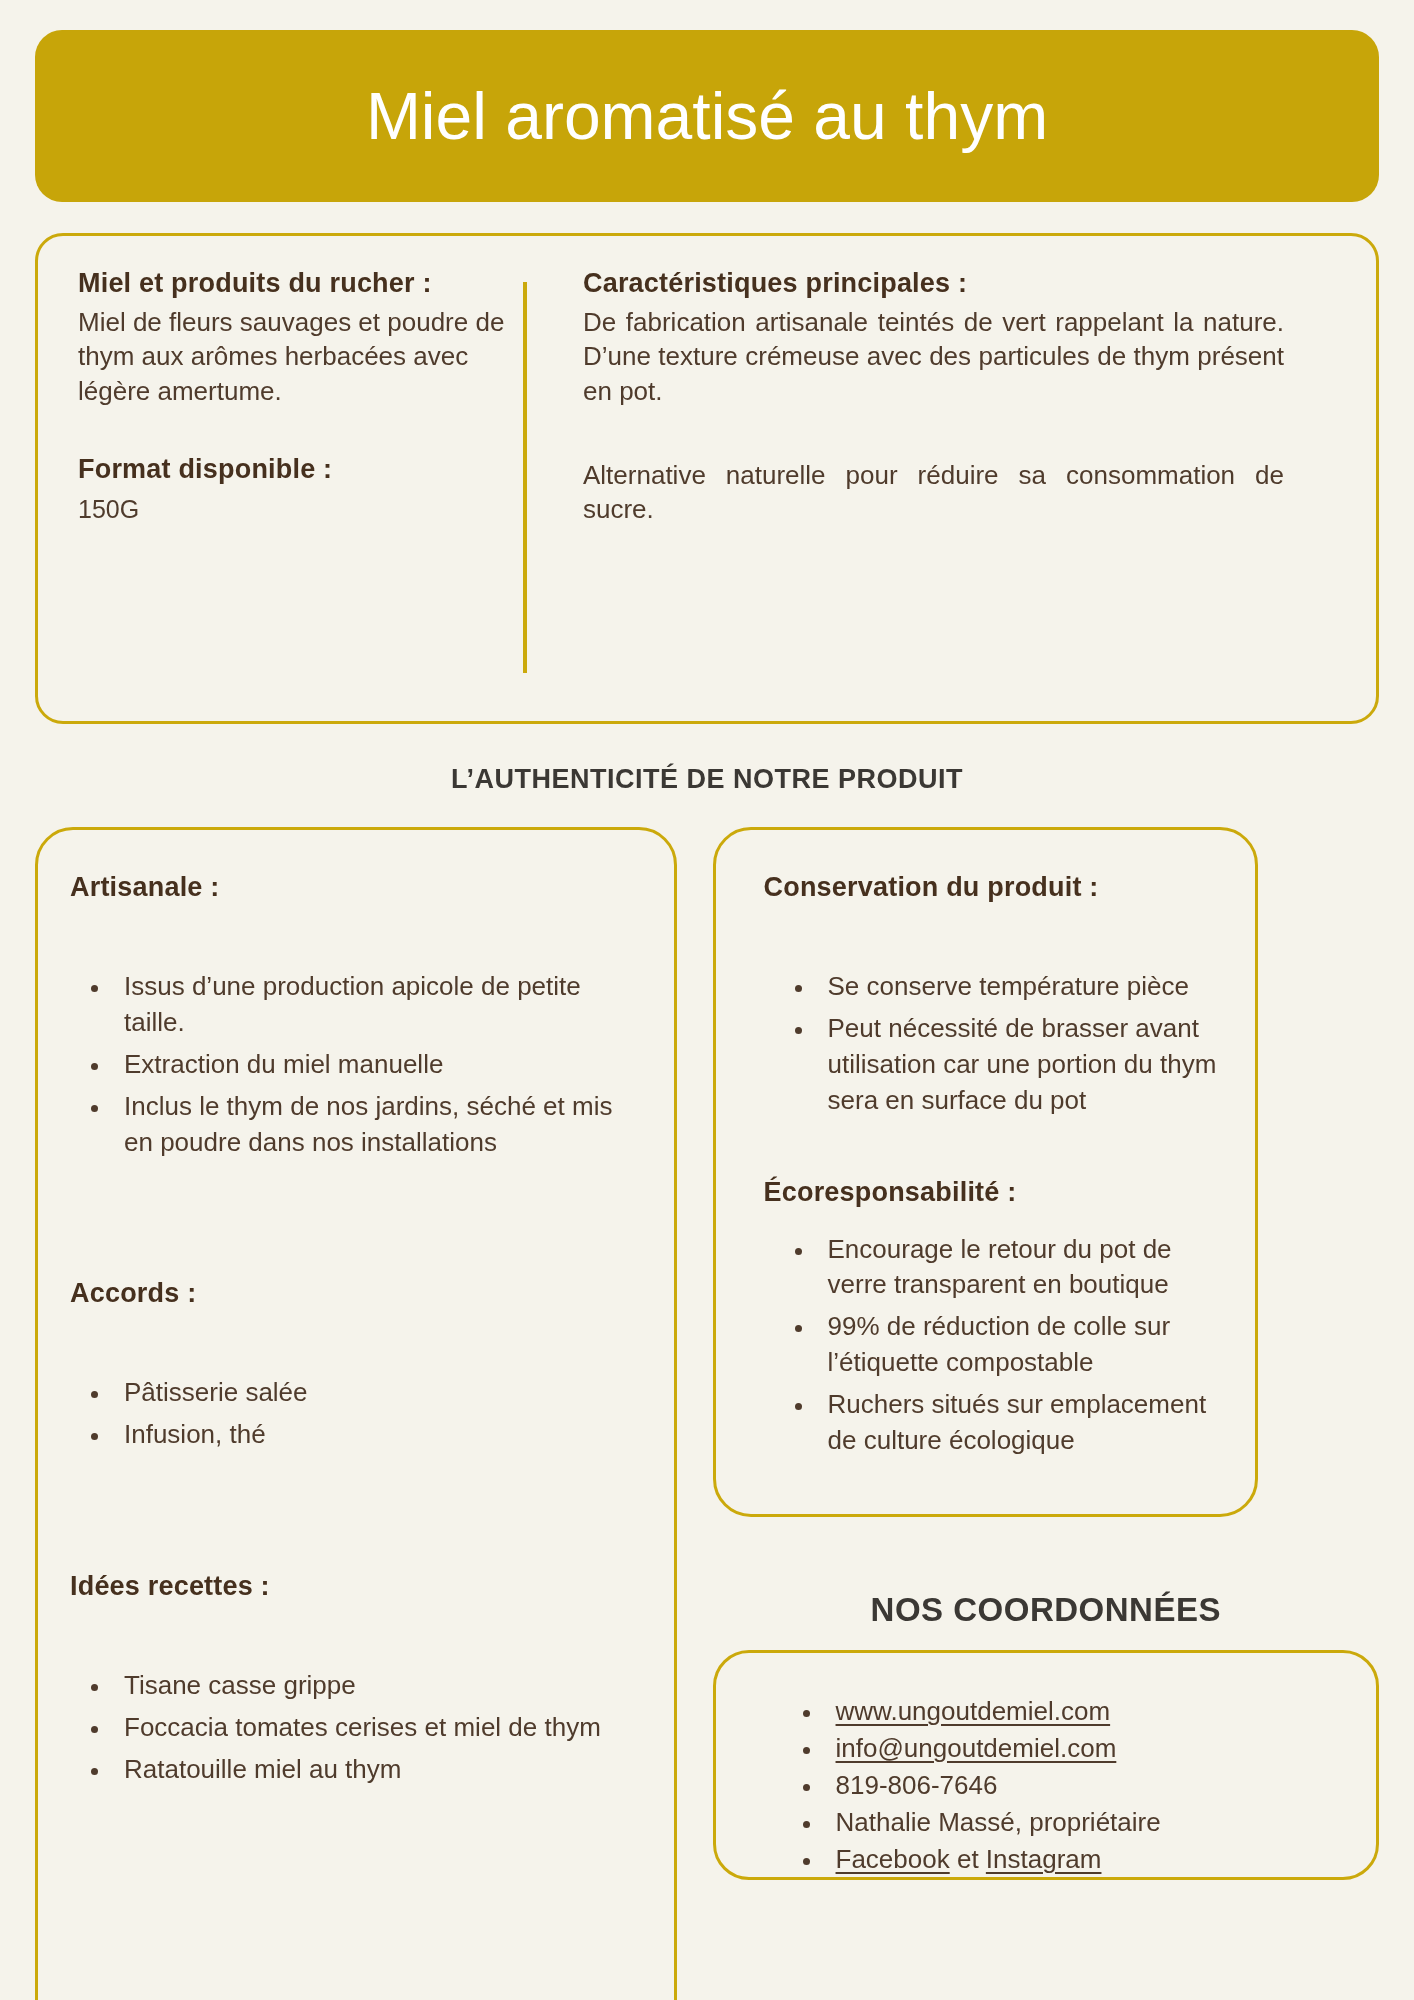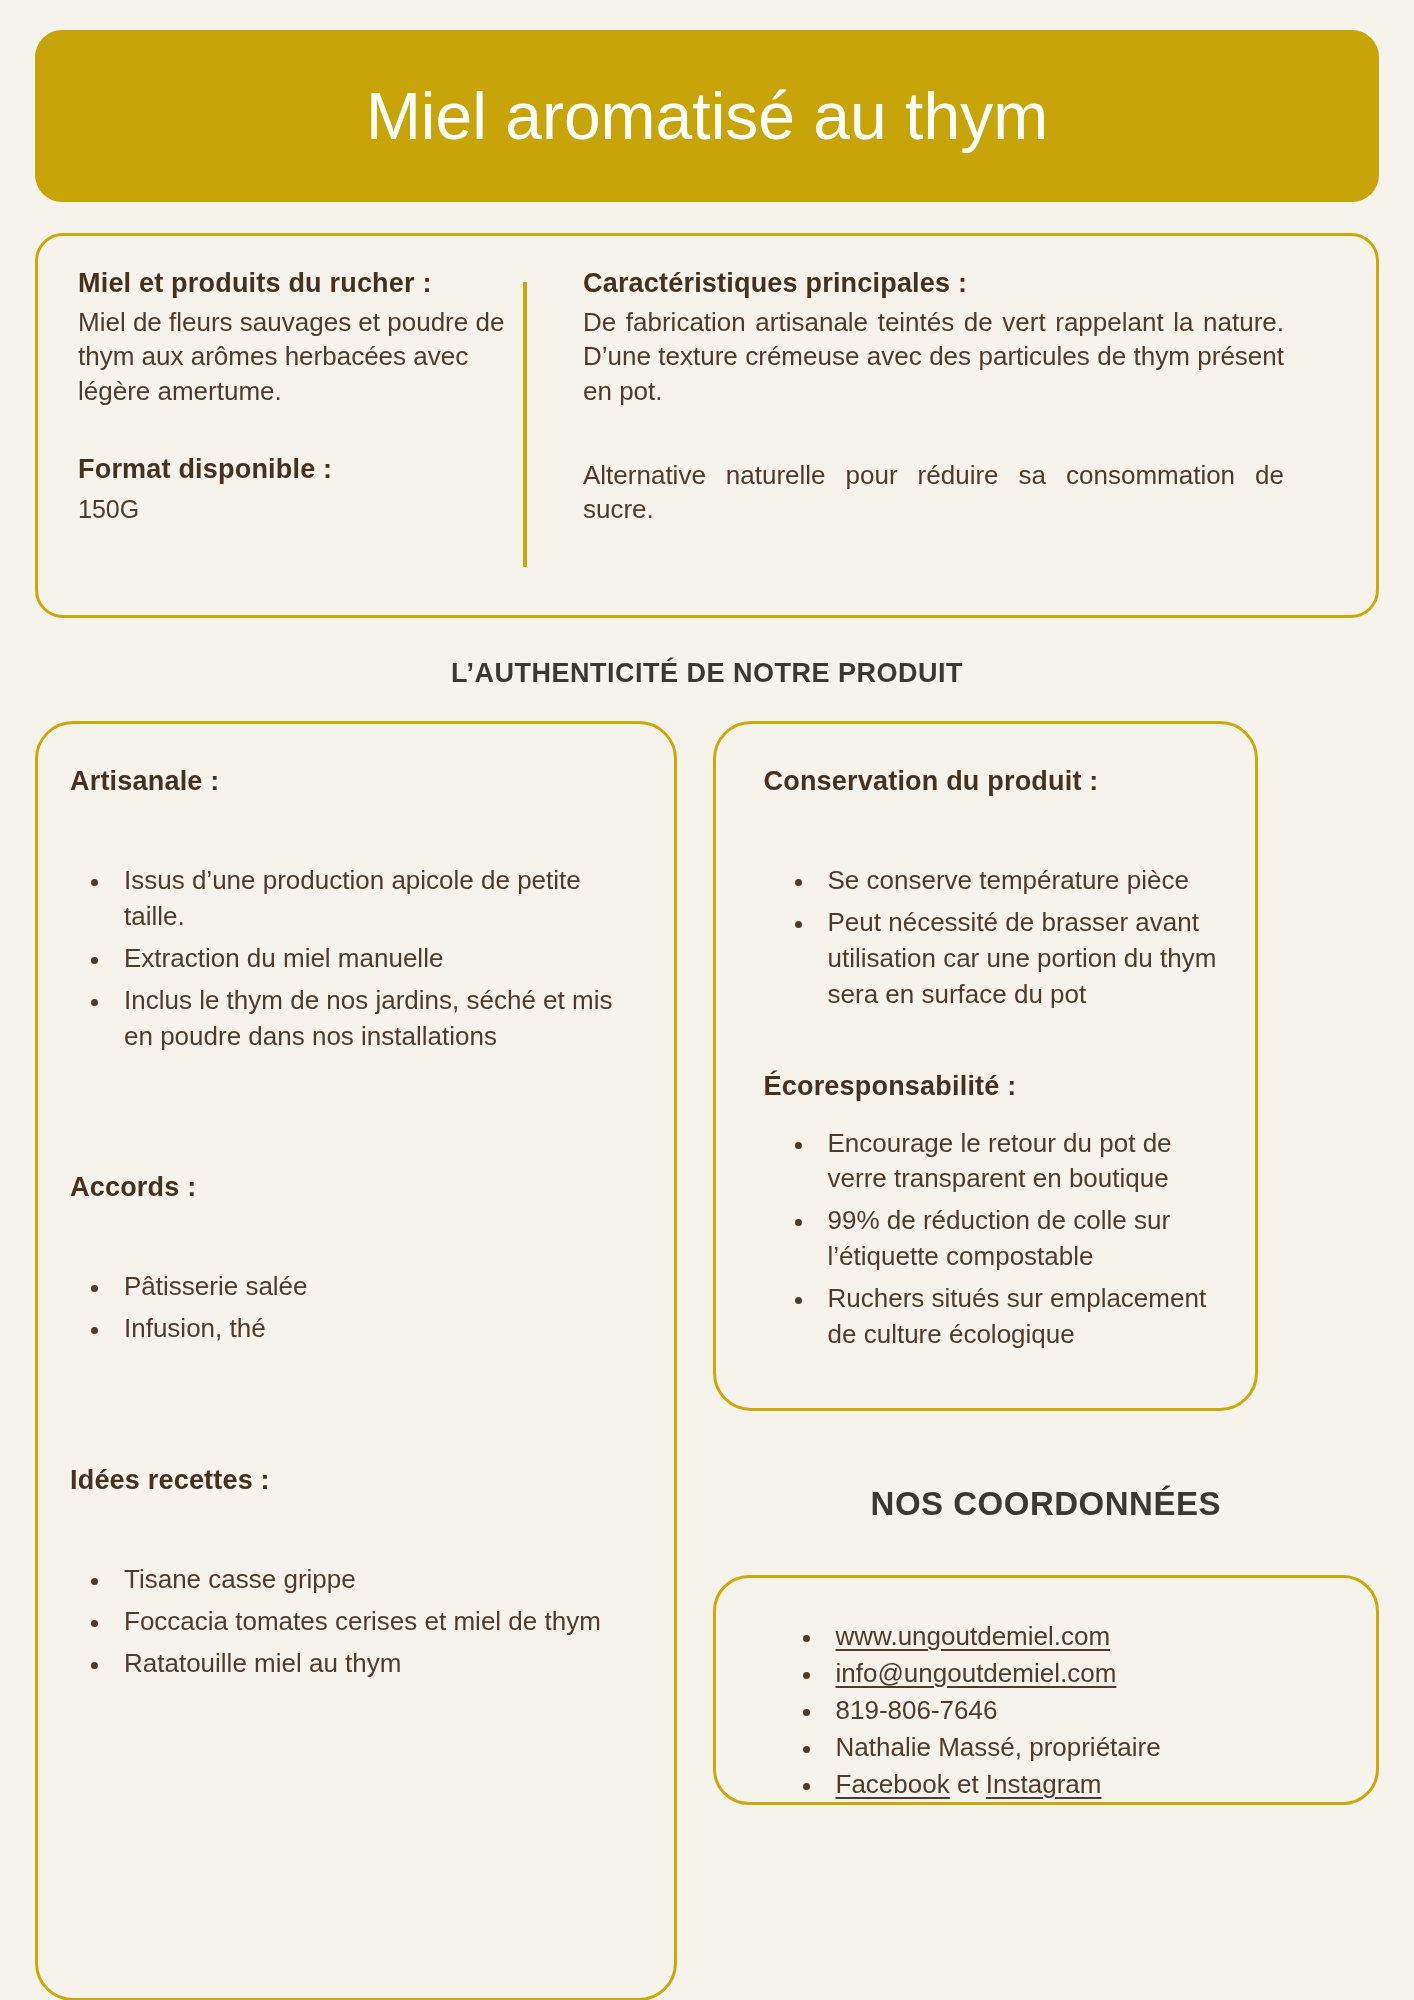--- a/index.html
+++ b/index.html
@@ -33,21 +33,21 @@
   }
   .banner .subtitle{
     color:#fff;font-size:42px;font-weight:400;line-height:1;
   }
 
   
   .intro-box{
     margin-top:31px;
     border:3px solid var(--gold-border);
     border-radius:28px;
-    height:385px;
+    height:491px;
     padding:32px 40px 26px 40px;
     display:flex;flex-direction:row;
   }
   .intro-left{width:445px;padding-right:18px;}
   .intro-divider{width:4px;background:var(--gold-border);margin:14px 0 22px 0;}
   .intro-right{flex:1;padding-left:56px;padding-right:52px;}
   .box-heading{
     color:var(--brown-head);
     font-size:27px;font-weight:700;
     letter-spacing:0.2px;
@@ -97,21 +97,21 @@
   .card-right .eco-list{margin-top:24px;}
 
   
   .contact-title{
     margin-top:74px;
     text-align:center;
     color:var(--dark);
     font-size:33px;font-weight:700;letter-spacing:0.5px;
   }
   .contact-box{
-    margin-top:52px;
+    margin-top:21px;
     border:3px solid var(--gold-border);
     border-radius:36px;
     height:230px;
     padding:40px 30px 20px 56px;
   }
   .contact-box ul{list-style:disc;margin-left:52px;}
   .contact-box li{
     font-size:26px;line-height:1.42;
     padding-left:12px;
   }

